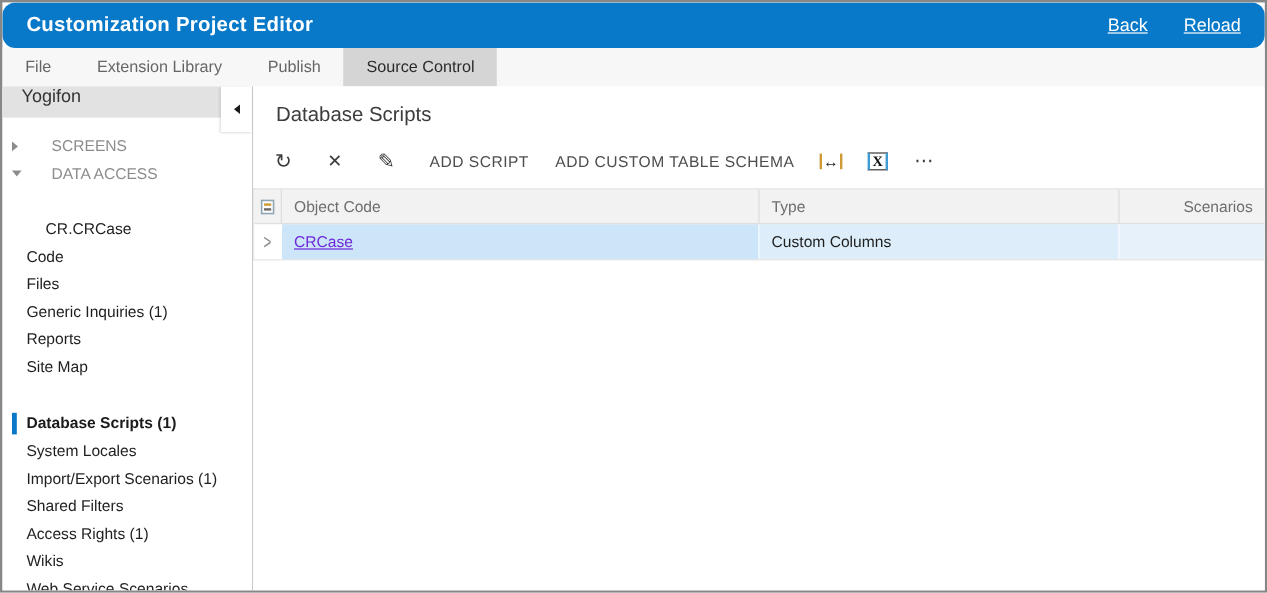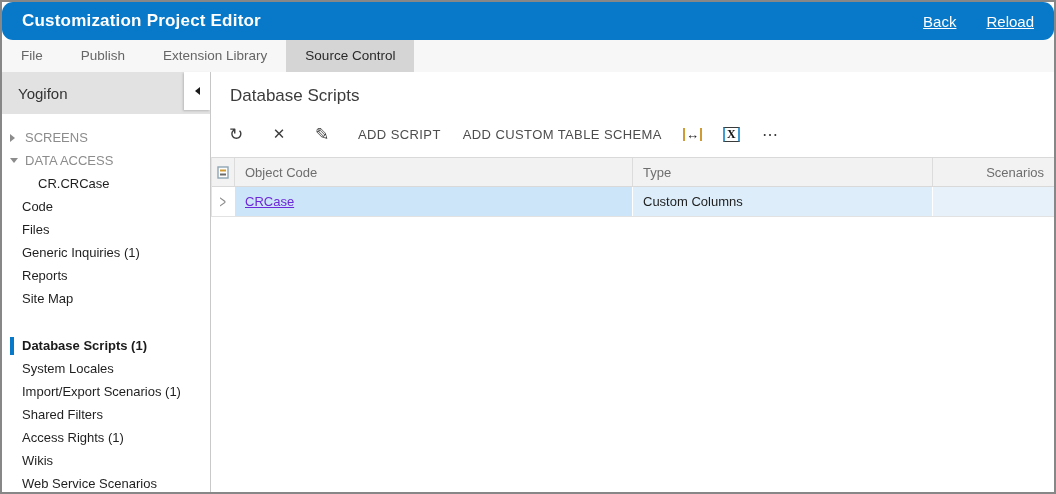--- a/index.html
+++ b/index.html
@@ -18,39 +18,39 @@
   .menubar { height:32px; background:#f7f7f7; display:flex; align-items:stretch; flex:0 0 auto; }
   .menu-item { padding:0 19px; line-height:32px; font-size:13.5px; color:#666; cursor:pointer; }
   .menu-item.selected { background:#d5d5d5; color:#2a2a2a; }
 
   
   .body { flex:1; display:flex; min-height:0; }
 
   
   .sidebar { width:209px; flex:0 0 auto; border-right:1px solid #c9c9c9;
              display:flex; flex-direction:column; background:#fff; }
-  .sidebar-header { height:42px; background:#e2e2e2; position:relative;
-                    display:flex; align-items:center; padding-left:16px; flex:0 0 auto; }
+  .sidebar-header { height:26px; background:#e2e2e2; position:relative;
+                    display:flex; align-items:flex-start; padding-left:16px; flex:0 0 auto; }
   .sidebar-title { font-size:15px; color:#333; }
   .collapse-btn { position:absolute; right:0; top:0; width:26px; height:38px; background:#fff;
                   box-shadow:-1px 1px 2px rgba(0,0,0,.18); display:flex; align-items:center;
                   justify-content:center; cursor:pointer; }
   .tri-left { width:0; height:0; border-top:4px solid transparent;
               border-bottom:4px solid transparent; border-right:5px solid #1a1a1a; }
 
   .tree { padding-top:12px; overflow:hidden; flex:1; }
   .tree-item { height:23px; display:flex; align-items:center; font-size:13px; color:#1f1f1f;
                padding-left:20px; position:relative; cursor:pointer; white-space:nowrap; }
-  .tree-item.group { color:#8c8c8c; padding-left:8px; }
+  .tree-item.group { color:#8c8c8c; padding-left:8px;gap:18px; }
   .expander { width:11px; margin-right:4px; display:inline-flex; }
   .expander.collapsed i { width:0; height:0; border-top:4px solid transparent;
               border-bottom:4px solid transparent; border-left:5px solid #8c8c8c; }
   .expander.expanded i { width:0; height:0; border-left:4px solid transparent;
               border-right:4px solid transparent; border-top:5px solid #8c8c8c; }
-  .tree-item.child { padding-left:36px; }
+  .tree-item.child { padding-left:36px;margin-top:23px; }
   .tree-item.selected { font-weight:bold; color:#1a1a1a;margin-top:24px; }
   .sel-marker { position:absolute; left:8px; top:3px; bottom:2px; width:4px; background:#0878c8; }
 
   
   .main { flex:1; display:flex; flex-direction:column; min-width:0; background:#fff; }
   .main-title { margin:14px 0 0 19px; font-size:17px; color:#3c3c3c; }
 
   .toolbar { display:flex; align-items:center; margin-top:12px; height:32px; padding-left:14px; }
   .tb-icon { font-size:17px; color:#3d3d3d; width:22px; text-align:center; cursor:pointer; }
   .tb-icon.refresh { margin-right:21px; }
@@ -96,22 +96,22 @@
 <div class="app">
 
   <div class="titlebar">
     <div class="app-title">Customization Project Editor</div>
     <a class="tb-link">Back</a>
     <a class="tb-link">Reload</a>
   </div>
 
   <div class="menubar">
     <div class="menu-item">File</div>
+    <div class="menu-item">Extension Library</div>
     <div class="menu-item">Publish</div>
-    <div class="menu-item">Extension Library</div>
     <div class="menu-item selected">Source Control</div>
   </div>
 
   <div class="body">
 
     <div class="sidebar">
       <div class="sidebar-header">
         <div class="sidebar-title">Yogifon</div>
         <div class="collapse-btn">
           <span class="tri-left"></span>

